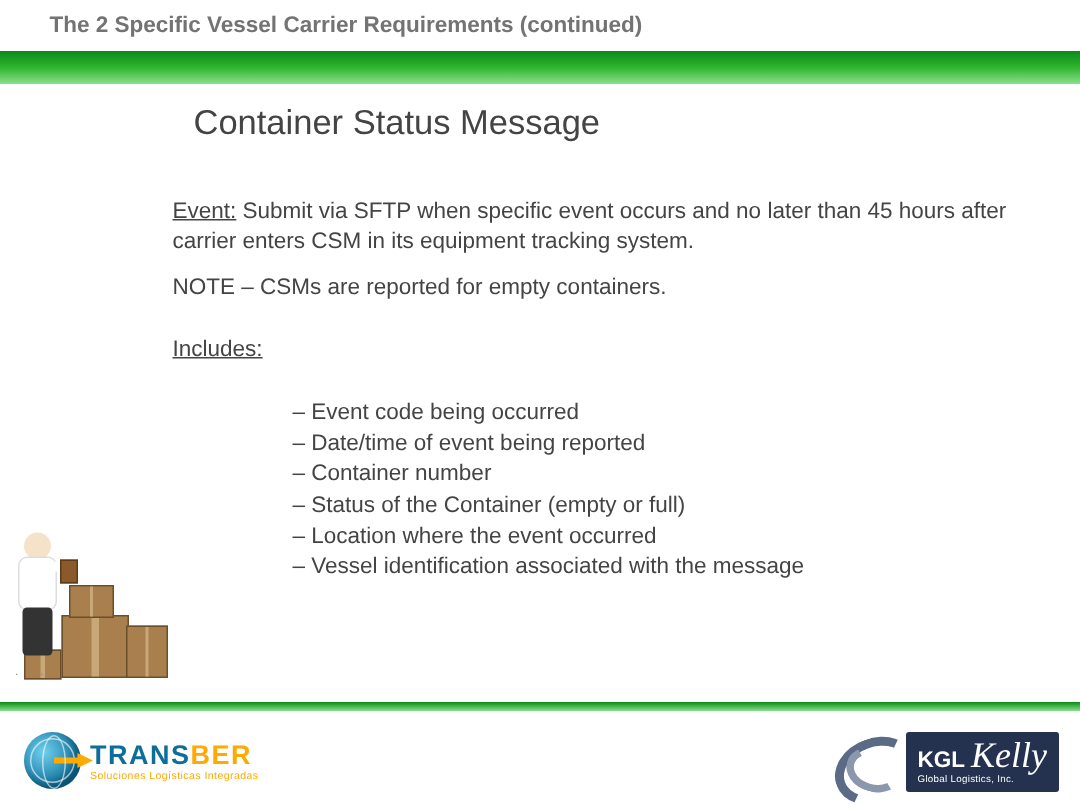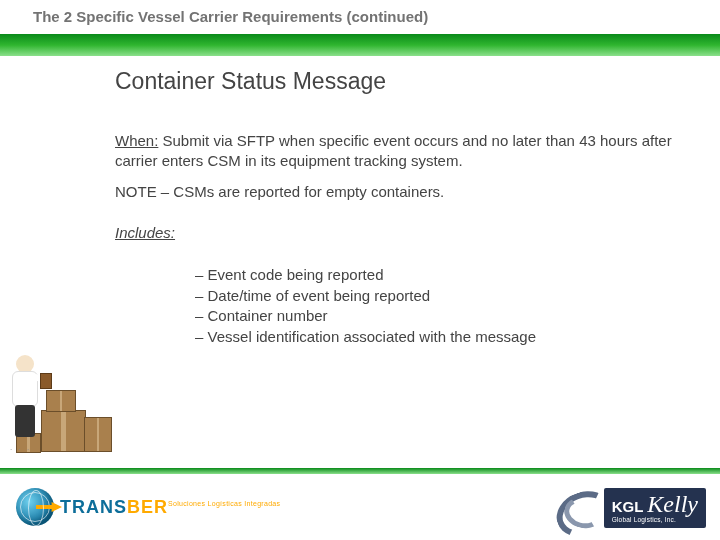--- a/index.html
+++ b/index.html
@@ -11,31 +11,31 @@
   }
   .title {
     position: absolute; top: 8px; left: 33px;
     font-size: 15px; font-weight: bold; color: #737373;
   }
   .greenbar {
     position: absolute; top: 34px; left: 0; width: 720px; height: 22px;
     background: linear-gradient(to bottom, #0a8a1a 0%, #2fb52f 50%, #8be08b 100%);
   }
   .subtitle {
-    position: absolute; top: 68px; left: 115px;
+    position: absolute; top: 68px; left: 129px;
     font-size: 23px; color: #444; font-weight: 400;
   }
   .body-text {
     position: absolute; left: 115px; right: 40px;
     font-size: 15px; color: #444; line-height: 1.35;
   }
   .when { top: 131px; }
   .when .u { text-decoration: underline; }
   .note { top: 182px; }
-  .includes { top: 223px; text-decoration: underline; font-style: italic; }
+  .includes { top: 223px; text-decoration: underline; }
   .bullets {
     position: absolute; top: 265px; left: 195px;
     font-size: 15px; color: #444; line-height: 1.38;
   }
   .bullets div::before { content: "– "; }
   .footerbar {
     position: absolute; left: 0; bottom: 66px; width: 720px; height: 6px;
     background: linear-gradient(to bottom, #0a8a1a, #8be08b);
   }
 
@@ -68,21 +68,21 @@
   .tb-globe::before, .tb-globe::after {
     content: ""; position: absolute; border: 1px solid rgba(255,255,255,.6); border-radius: 50%;
   }
   .tb-globe::before { left: 4px; top: 4px; right: 4px; bottom: 4px; }
   .tb-globe::after { left: 12px; top: 2px; width: 14px; height: 34px; }
   .tb-arrow {
     position: absolute; left: 20px; top: 14px; width: 26px; height: 10px;
     background: #ffaa00;
     clip-path: polygon(0 30%, 60% 30%, 60% 0, 100% 50%, 60% 100%, 60% 70%, 0 70%);
   }
-  .tb-text { display: flex; flex-direction: row; line-height: 1; }
+  .tb-text { display: flex; flex-direction: column; line-height: 1; }
   .tb-name { font-family: Arial, sans-serif; font-weight: bold; font-size: 18px; color: #0d6e9a; letter-spacing: 1px; }
   .tb-name .orange { color: #ffaa00; }
   .tb-tag { font-size: 7px; color: #ffaa00; letter-spacing: .3px; margin-top: 2px; }
 
   
   .kgl { position: absolute; right: 14px; bottom: 12px; display: flex; align-items: center; gap: 4px; }
   .kgl-swoosh {
     width: 44px; height: 40px; position: relative;
   }
   .kgl-swoosh::before {
@@ -106,31 +106,33 @@
 </style>
 </head>
 <body>
 
 <div class="title">The 2 Specific Vessel Carrier Requirements (continued)</div>
 <div class="greenbar"></div>
 
 <div class="subtitle">Container Status Message</div>
 
 <div class="body-text when">
-  <span class="u">When:</span><span> Submit via SFTP when specific event occurs and no later than 43 hours after carrier enters CSM in its equipment tracking system.</span>
+  <span class="u">Event:</span><span> Submit via SFTP when specific event occurs and no later than 45 hours after carrier enters CSM in its equipment tracking system.</span>
 </div>
 
 <div class="body-text note">NOTE – CSMs are reported for empty containers.</div>
 
 <div class="body-text includes">Includes:</div>
 
 <div class="bullets">
-  <div>Event code being reported</div>
+  <div>Event code being occurred</div>
   <div>Date/time of event being reported</div>
   <div>Container number</div>
+  <div>Status of the Container (empty or full)</div>
+  <div>Location where the event occurred</div>
   <div>Vessel identification associated with the message</div>
 </div>
 
 <div class="scene">
   <div class="box b1">
       <div class="tape"></div>
     </div>
   <div class="box b2">
       <div class="tape"></div>
     </div>

